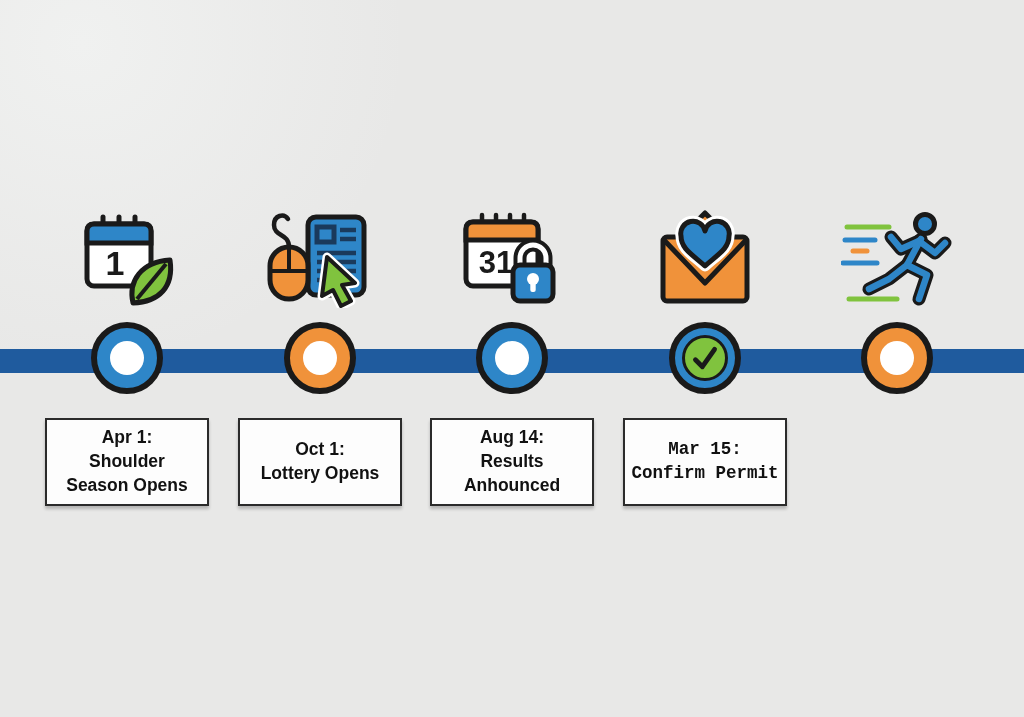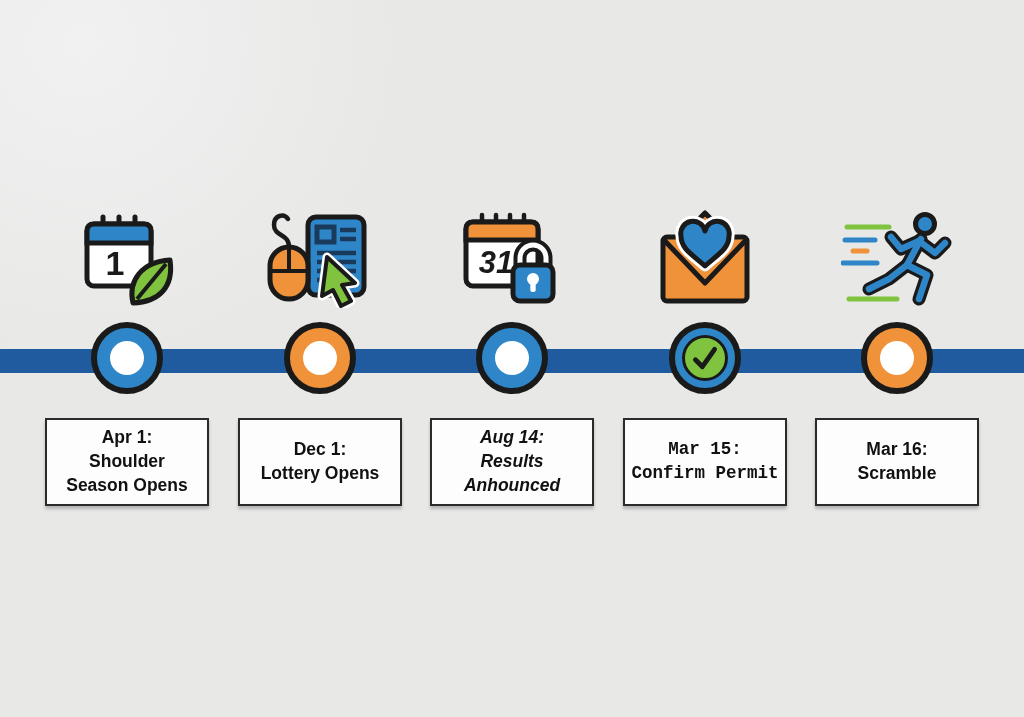--- a/index.html
+++ b/index.html
@@ -95,26 +95,26 @@
         <line x1="25" y1="38" x2="25" y2="60" stroke="#1a1a1a" stroke-width="4"></line>
         <line x1="7" y1="60" x2="43" y2="60" stroke="#1a1a1a" stroke-width="4"></line>
         <polygon points="63,46 91,72 78,74 87,90 77,95 69,79 58,85" fill="#ffffff" stroke="#ffffff" stroke-width="9" stroke-linejoin="round"></polygon>
         <polygon points="63,46 91,72 78,74 87,90 77,95 69,79 58,85" fill="#80c33e" stroke="#1a1a1a" stroke-width="4" stroke-linejoin="round"></polygon>
       </svg>
     </div>
     <div class="node orange-ring">
       <div class="node-core"></div>
     </div>
     <div class="label-box">
-      <div class="label-text">Dec 1:
+      <div class="label-text">Oct 1:
 Lottery Opens</div>
     </div>
   </div>
 
-  <div class="milestone" style="left:430px;font-style:italic;">
+  <div class="milestone" style="left:430px;">
     <div class="icon-wrap">
       <svg width="112" height="98" viewBox="0 0 112 96">
         <line x1="26" y1="4" x2="26" y2="18" stroke="#1a1a1a" stroke-width="4.5" stroke-linecap="round"></line>
         <line x1="40" y1="4" x2="40" y2="18" stroke="#1a1a1a" stroke-width="4.5" stroke-linecap="round"></line>
         <line x1="54" y1="4" x2="54" y2="18" stroke="#1a1a1a" stroke-width="4.5" stroke-linecap="round"></line>
         <line x1="68" y1="4" x2="68" y2="18" stroke="#1a1a1a" stroke-width="4.5" stroke-linecap="round"></line>
         <rect x="10" y="11" width="72" height="64" rx="7" fill="#ffffff" stroke="#1a1a1a" stroke-width="5"></rect>
         <path d="M10,29 L10,18 Q10,11 17,11 L75,11 Q82,11 82,18 L82,29 Z" fill="#f0923a" stroke="#1a1a1a" stroke-width="5"></path>
         <text x="40" y="62" font-size="31" text-anchor="middle">31</text>
         <path d="M64,56 L64,47 A13,13 0 0 1 90,47 L90,56" fill="none" stroke="#1a1a1a" stroke-width="13"></path>
@@ -178,19 +178,15 @@
           <path d="M78,30 L60,38 L50,26"></path>
           <path d="M66,54 L86,64 L78,88"></path>
           <path d="M66,54 L48,68 L28,78"></path>
         </g>
         <circle cx="84" cy="13" r="9.5" fill="#2e86c8" stroke="#1a1a1a" stroke-width="5"></circle>
       </svg>
     </div>
     <div class="node orange-ring">
       <div class="node-core"></div>
     </div>
-    <div class="label-box">
-      <div class="label-text">Mar 16:
-Scramble</div>
-    </div>
   </div>
 
 </div>
 
 </body></html>

